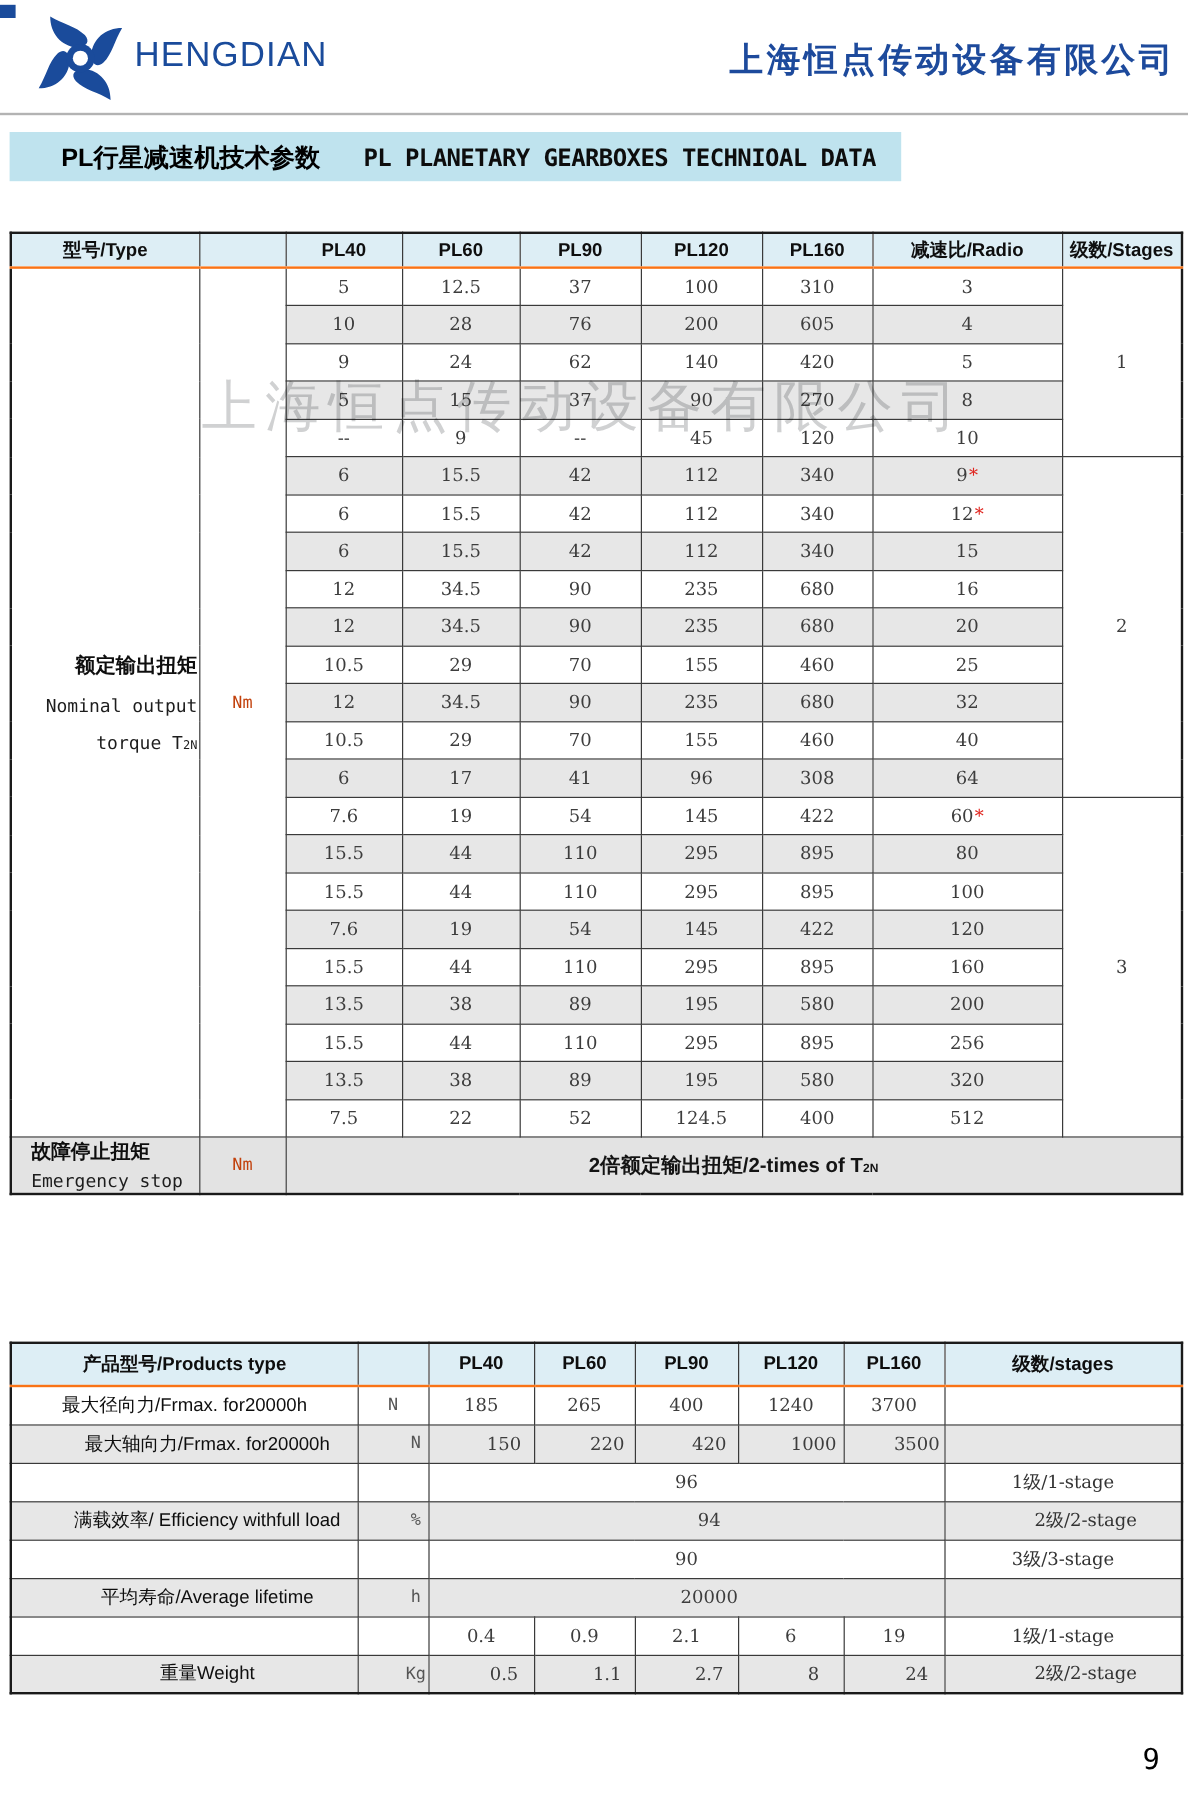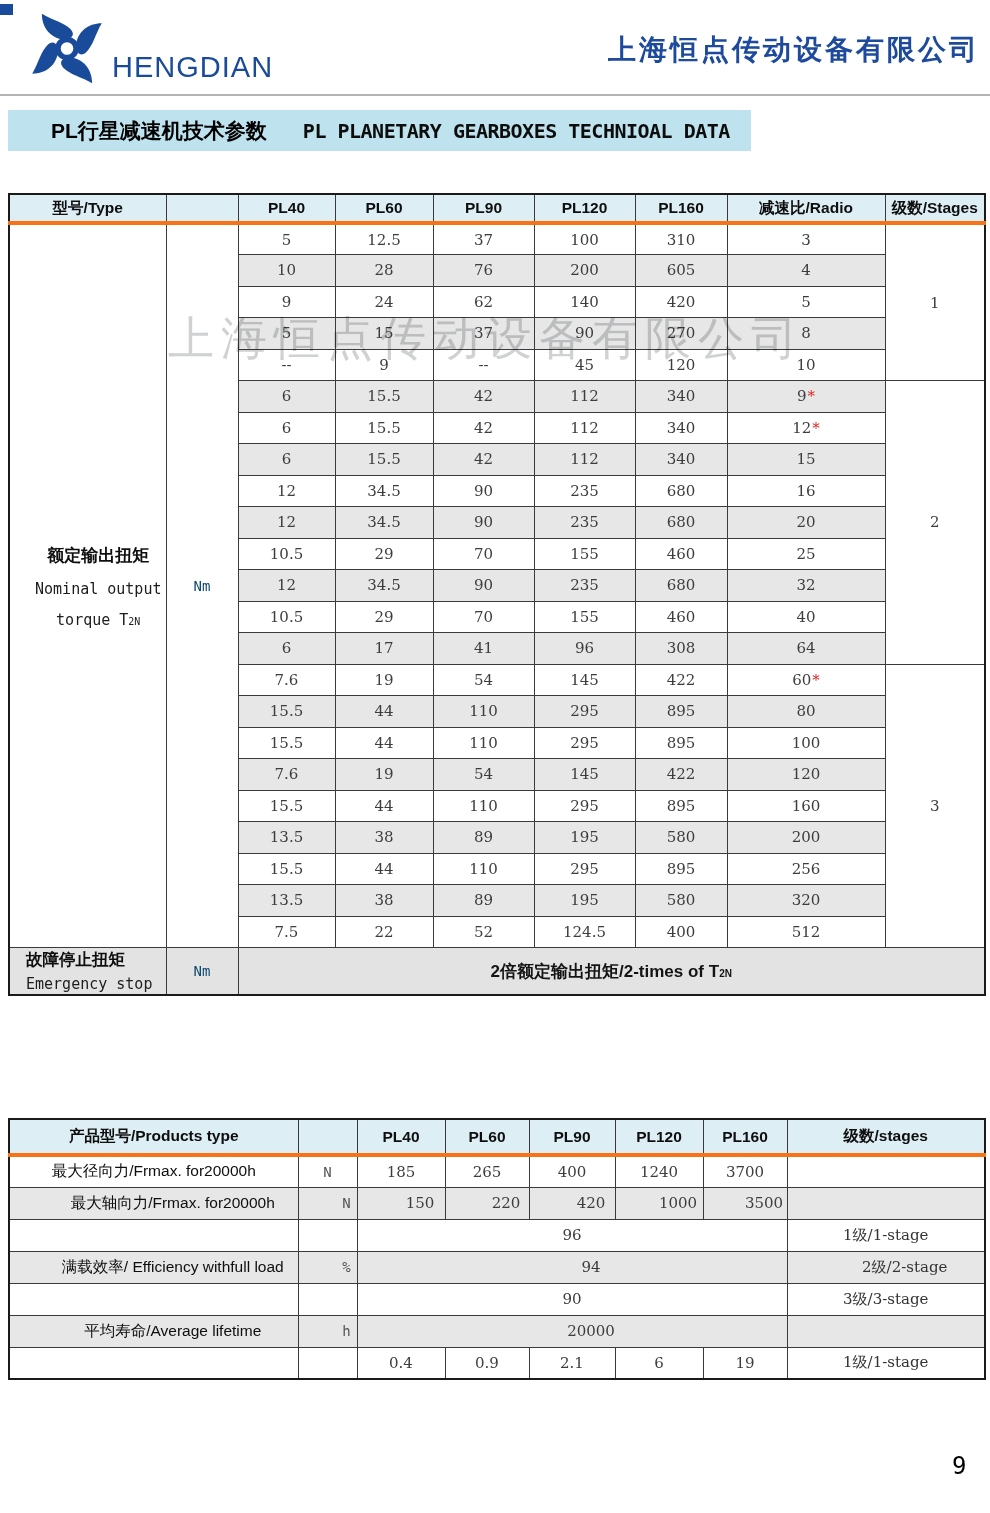--- a/index.html
+++ b/index.html
@@ -3,21 +3,21 @@
 <meta charset="utf-8">
 <style>
   html,body{margin:0;padding:0;background:#fff;}
   .page{position:relative;width:990px;height:1513px;background:#ffffff;overflow:hidden;
         font-family:"Liberation Sans",sans-serif;}
 
   
   .corner-mark{position:absolute;left:0;top:4px;width:13px;height:11px;background:#1a4b9b;}
   .logo-svg{position:absolute;left:28px;top:10px;width:78px;height:74px;}
   .brand-text{position:absolute;left:112px;top:30px;font-size:29px;color:#1a4b9b;
-              font-family:"Liberation Sans",sans-serif;font-weight:500;letter-spacing:1px;margin-top:21px;}
+              font-family:"Liberation Sans",sans-serif;font-weight:500;letter-spacing:1px;}
   .company{position:absolute;right:10px;top:31px;font-size:28px;font-weight:bold;color:#1d4a9c;
            font-family:"DejaVu Serif",serif;letter-spacing:3px;}
   .header-rule{position:absolute;left:0;top:94px;width:990px;height:2px;background:#b3b3b3;}
 
   
   .banner{position:absolute;left:8px;top:110px;width:704px;height:41px;background:#bfe3ee;
           display:flex;align-items:center;padding-left:39px;}
   .banner-cn{font-size:21px;font-weight:bold;color:#000;margin-left:4px;white-space:nowrap;}
   .banner-en{font-size:20px;font-weight:bold;color:#0d0d0d;margin-left:36px;white-space:nowrap;
              font-family:"DejaVu Sans Mono",monospace;letter-spacing:-0.5px;}
@@ -27,33 +27,33 @@
              color:#a9abad;opacity:0.55;white-space:nowrap;z-index:6;
              mix-blend-mode:multiply;pointer-events:none;}
 
   
   table{border-collapse:collapse;table-layout:fixed;}
   .t1,.t2{position:absolute;left:8px;width:976px;border:2px solid #1a1a1a;}
   .t1{top:193px;}
   .t2{top:1118px;}
   .t1 th,.t1 td,.t2 th,.t2 td{border:1px solid #3a3a3a;overflow:hidden;}
   .t1 th,.t2 th{background:#ddeef5;font-family:"Liberation Sans",sans-serif;font-weight:bold;
-                font-size:15.5px;color:#0e0e0e;border-bottom:4px solid #f97316;text-align:center;}
+                font-size:15.5px;color:#0e0e0e;border-bottom:2px solid #f97316;text-align:center;}
   .t1 thead tr{height:29px;}
   .t1 tbody tr{height:31.5px;}
   .t1 tbody tr.emergency{height:44px;}
   .t1 td{background:#fff;}
   td.num{font-family:"DejaVu Serif",serif;font-size:15px;color:#3d3d3d;text-align:center;}
   .t1 tr.gray td.num{background:#e7e7e7;}
   .star{color:#e02620;margin-left:1px;}
-  .side-label{background:#fff;text-align:center;padding-left:22px;vertical-align:middle;}
+  .side-label{background:#fff;text-align:right;padding-left:22px;vertical-align:middle;}
   .side-label .cn{font-size:17px;font-weight:bold;color:#0e0e0e;margin-bottom:13px;}
   .side-label .en{font-size:15px;font-family:"DejaVu Sans Mono",monospace;color:#1d1d1d;margin-top:13px;}
   .side-unit{background:#fff;text-align:center;font-family:"DejaVu Sans Mono",monospace;
-             font-size:14px;color:#0c4a6e;}
+             font-size:14px;color:#c2410c;}
   .stage-cell{background:#fff;text-align:center;font-family:"DejaVu Serif",serif;
               font-size:15px;color:#3d3d3d;}
   tr.emergency td{background:#e3e3e3;}
   .em-label{padding-left:16px;text-align:left;}
   .em-label .cn{font-size:16.5px;font-weight:bold;color:#0e0e0e;margin-bottom:4px;}
   .em-label .en{font-size:15px;font-family:"DejaVu Sans Mono",monospace;color:#1d1d1d;}
   .em-value{text-align:center;font-size:17px;color:#141414;font-weight:bold;}
   sub.sn{font-size:10px;vertical-align:baseline;}
 
   
@@ -403,18 +403,28 @@
         <tr>
           <td class="t2-lbl join-below"></td>
           <td class="t2-unit join-below"></td>
           <td class="num">0.4</td>
           <td class="num">0.9</td>
           <td class="num">2.1</td>
           <td class="num">6</td>
           <td class="num">19</td>
           <td class="t2-stage">1级/1-stage</td>
         </tr>
+        <tr class="gray">
+          <td class="t2-lbl join-above join-below">重量Weight</td>
+          <td class="t2-unit join-above join-below">Kg</td>
+          <td class="num">0.5</td>
+          <td class="num">1.1</td>
+          <td class="num">2.7</td>
+          <td class="num">8</td>
+          <td class="num">24</td>
+          <td class="t2-stage">2级/2-stage</td>
+        </tr>
       </tbody>
   </table>
 
   <div class="pagenum">9</div>
 
 </div>
 
 </body></html>

